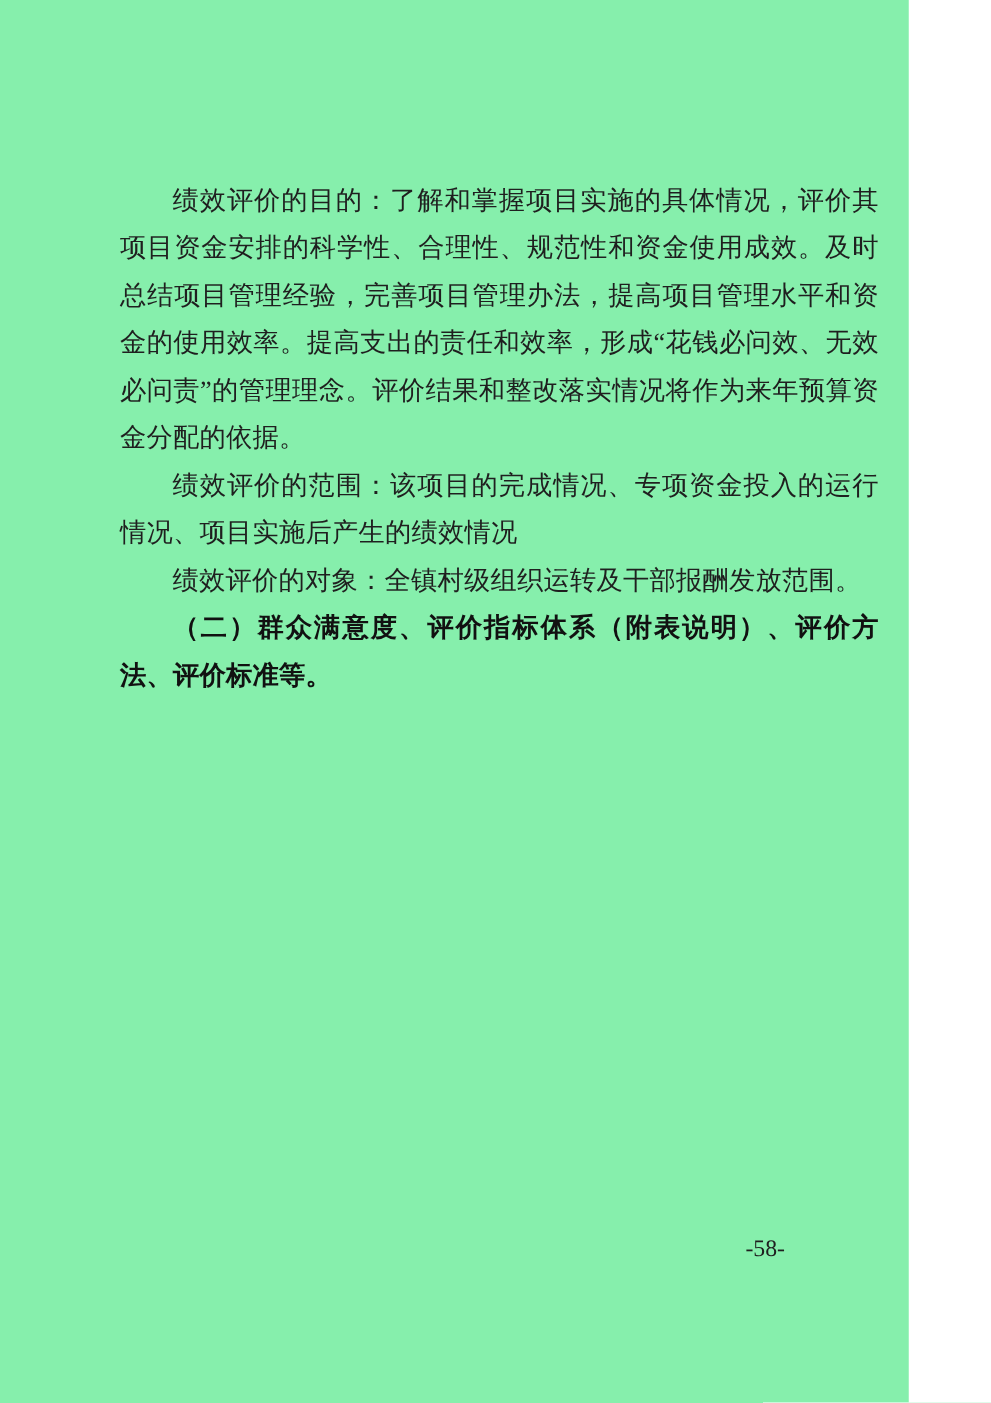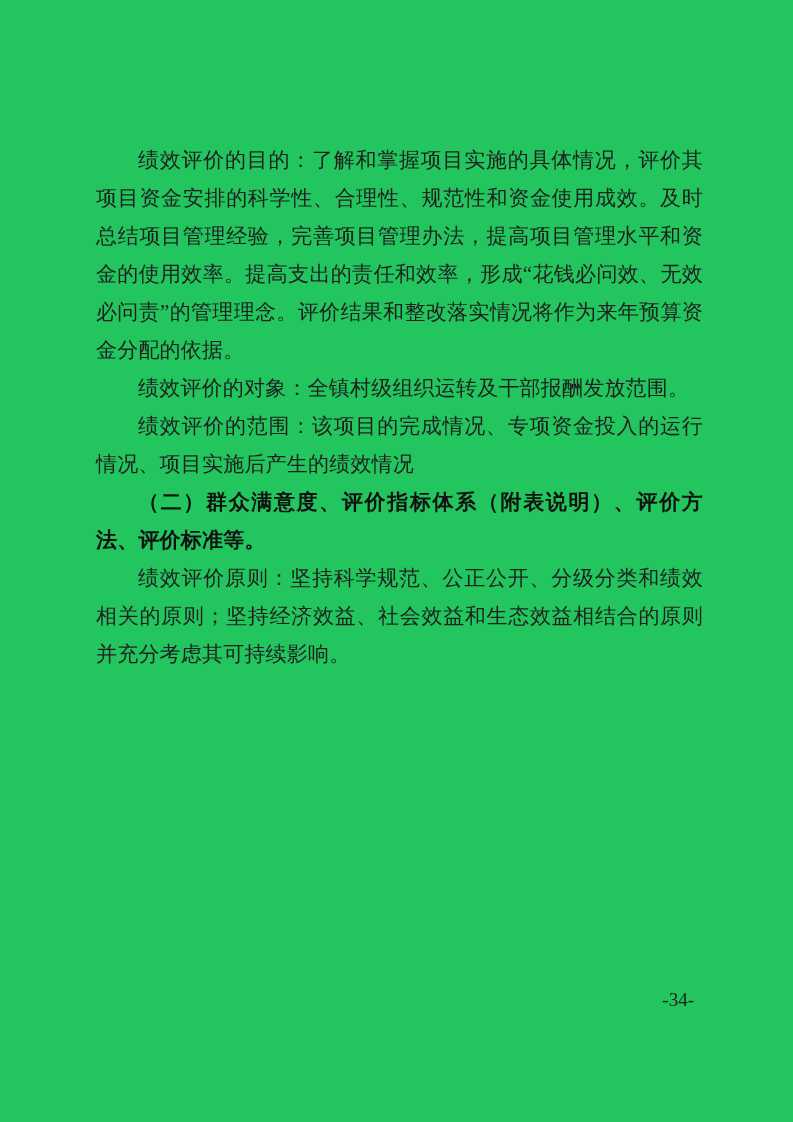--- a/index.html
+++ b/index.html
@@ -2,23 +2,23 @@
 <html><head>
 <meta charset="utf-8">
 <style>
   html, body {
     margin: 0;
     padding: 0;
     background: #ffffff;
   }
   .page {
     position: relative;
-    width: 793px;
+    width: 727px;
     height: 1122px;
-    background: #22c55e;
+    background: #86efac;
     overflow: hidden;
     font-family: "Liberation Serif", "DejaVu Serif", serif;
   }
   .content {
     position: absolute;
     top: 141px;
     left: 96px;
     width: 607px;
   }
   .content p {
@@ -44,19 +44,18 @@
     color: #1f1f1f;
     font-family: "Liberation Serif", "DejaVu Serif", serif;
   }
 </style>
 </head>
 <body>
 
 <div class="page">
   <div class="content">
     <p>绩效评价的目的：了解和掌握项目实施的具体情况，评价其项目资金安排的科学性、合理性、规范性和资金使用成效。及时总结项目管理经验，完善项目管理办法，提高项目管理水平和资金的使用效率。提高支出的责任和效率，形成“花钱必问效、无效必问责”的管理理念。评价结果和整改落实情况将作为来年预算资金分配的依据。</p>
+    <p>绩效评价的范围：该项目的完成情况、专项资金投入的运行情况、项目实施后产生的绩效情况</p>
     <p>绩效评价的对象：全镇村级组织运转及干部报酬发放范围。</p>
-    <p>绩效评价的范围：该项目的完成情况、专项资金投入的运行情况、项目实施后产生的绩效情况</p>
     <p class="heading">（二）群众满意度、评价指标体系（附表说明）、评价方法、评价标准等。</p>
-    <p>绩效评价原则：坚持科学规范、公正公开、分级分类和绩效相关的原则；坚持经济效益、社会效益和生态效益相结合的原则并充分考虑其可持续影响。</p>
   </div>
-  <div class="page-number">-34-</div>
+  <div class="page-number">-58-</div>
 </div>
 
 </body></html>

